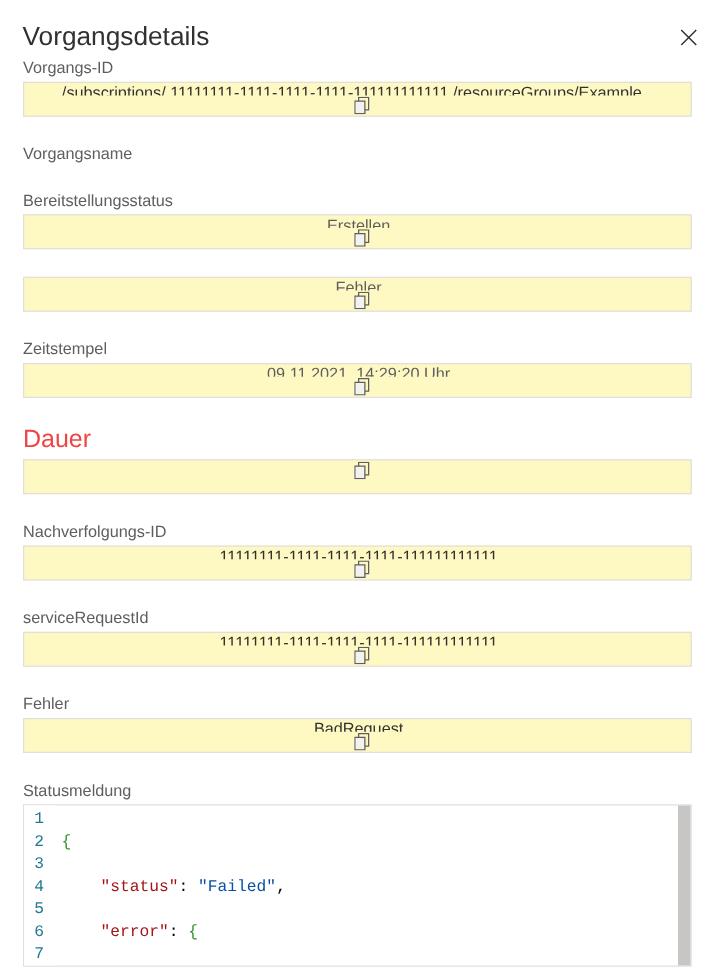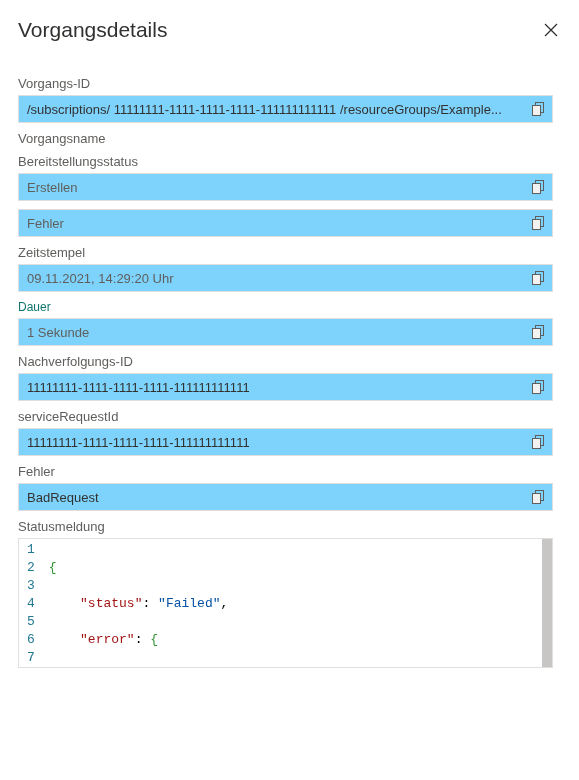--- a/index.html
+++ b/index.html
@@ -15,21 +15,21 @@
 .panel {
   padding: 18px 18px 0 18px;
   height: 100%;
   display: flex;
   flex-direction: column;
 }
 .header {
   display: flex;
   align-items: flex-start;
   justify-content: space-between;
-  margin-bottom: 34px;
+  margin-bottom: 4px;
 }
 .title {
   font-size: 21px;
   font-weight: 400;
   color: #323130;
 }
 .close-btn {
   width: 20px;
   height: 20px;
   display: flex;
@@ -43,39 +43,40 @@
 .content {
   flex: 1;
   overflow-y: auto;
   padding-right: 8px;
 }
 .content::-webkit-scrollbar { width: 10px; }
 .content::-webkit-scrollbar-track { background: #f3f2f1; }
 .content::-webkit-scrollbar-thumb { background: #c8c6c4; }
 
 .field {
-  margin-bottom: 8px;
+  margin-bottom: 22px;
 }
 .field-label {
   font-size: 13px;
   color: #605e5c;
   margin-bottom: 4px;
   display: block;
 }
 .field-label.dk {
-  color: #0f766e;
-  font-size: 12px;
+  color: #ef4444;
+  font-size: 20px;
 }
 .field-box {
-  background: #7dd3fc;
+  background: #fef9c3;
   border: 1px solid #e1dfdd;
   display: flex;
   align-items: center;
   padding: 0 6px 0 8px;
   height: 28px;
+  flex-direction: column;
 }
 .field-value {
   flex: 1;
   font-size: 13px;
   color: #323130;
   white-space: nowrap;
   overflow: hidden;
   text-overflow: ellipsis;
 }
 .field-value.muted { color: #605e5c; }
@@ -195,21 +196,20 @@
               <rect x="3.5" y="0.5" width="8" height="10" stroke-width="1"></rect>
               <rect x="0.5" y="3.5" width="8" height="10" fill="#f3f2f1" stroke-width="1"></rect>
             </svg>
           </span>
       </div>
     </div>
 
     <div class="field">
       <span class="field-label dk">Dauer</span>
       <div class="field-box">
-        <span class="field-value muted">1 Sekunde</span>
         <span class="copy-icon">
             <svg width="13" height="14" viewBox="0 0 13 14" fill="none">
               <rect x="3.5" y="0.5" width="8" height="10" stroke-width="1"></rect>
               <rect x="0.5" y="3.5" width="8" height="10" fill="#f3f2f1" stroke-width="1"></rect>
             </svg>
           </span>
       </div>
     </div>
 
     <div class="field">

